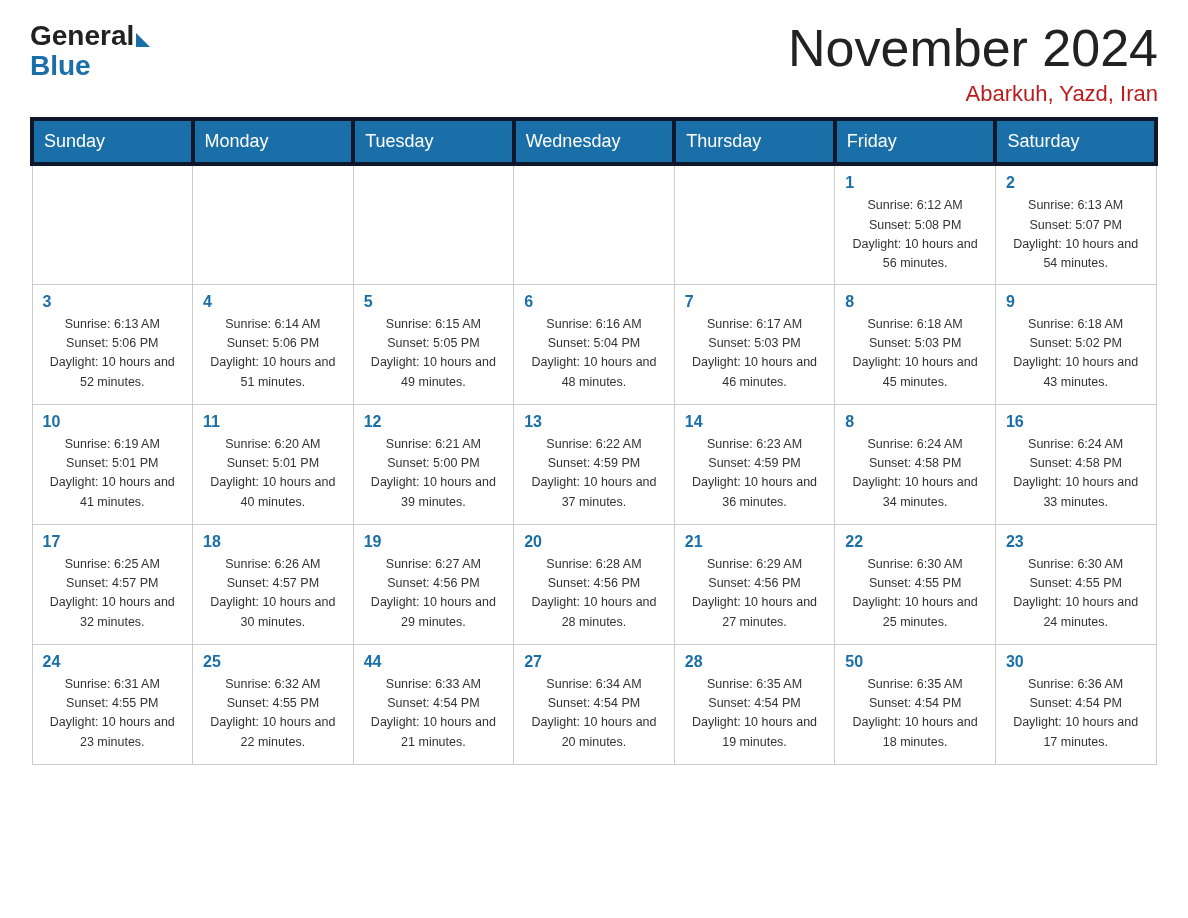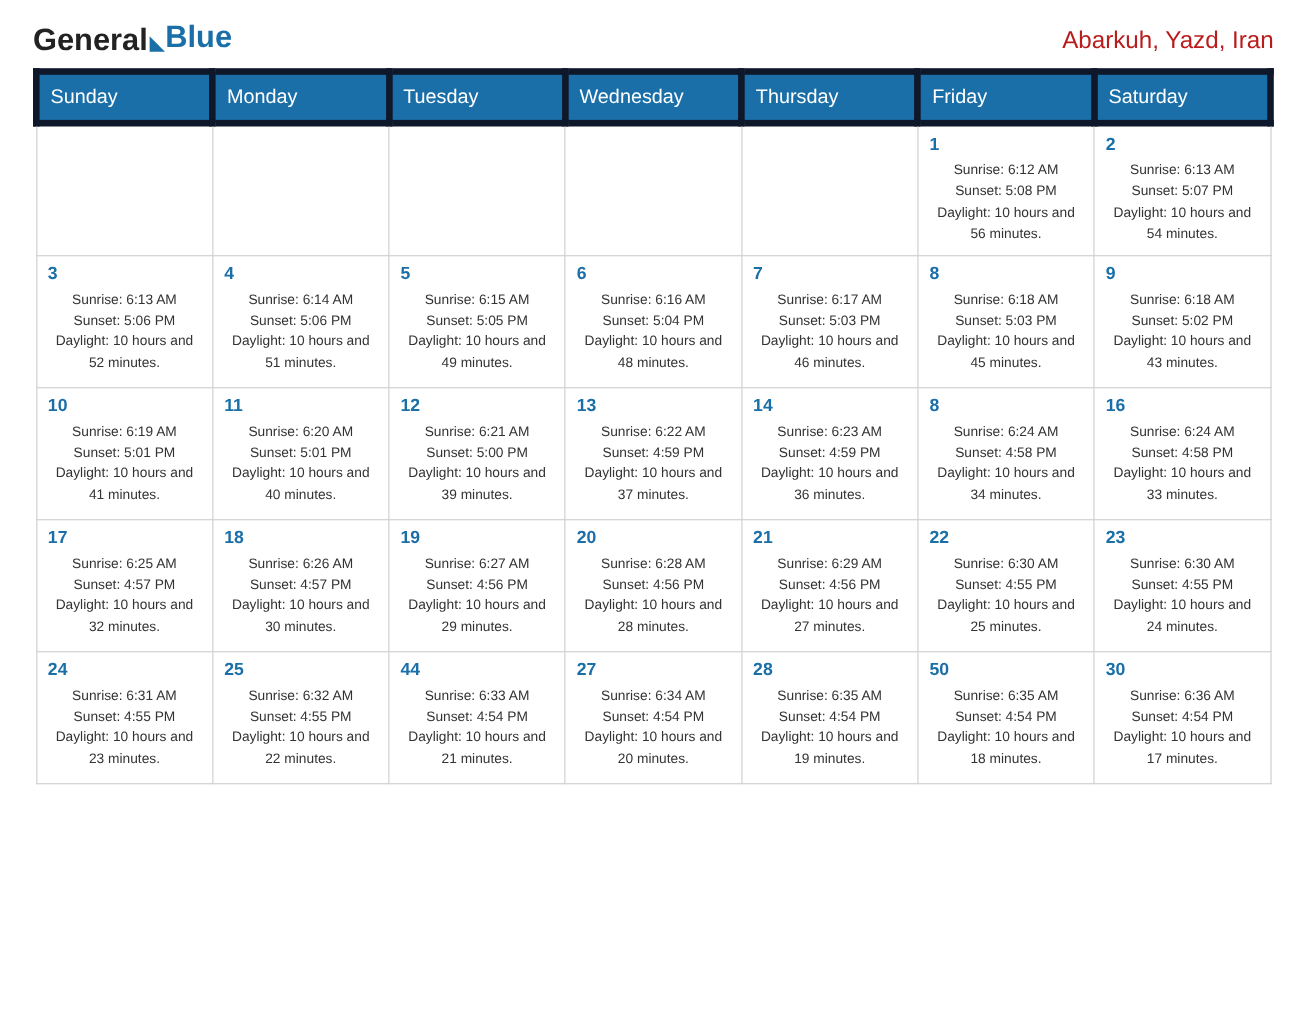--- a/index.html
+++ b/index.html
@@ -11,21 +11,21 @@
       padding: 20px 30px;
     }
     .header {
       display: flex;
       justify-content: space-between;
       align-items: flex-start;
       margin-bottom: 10px;
     }
     .logo {
       display: flex;
-      flex-direction: row;
+      flex-direction: column;
       align-items: flex-start;
     }
     .logo-top {
       display: flex;
       align-items: center;
     }
     .logo-general {
       font-size: 28px;
       font-weight: bold;
       color: #222;
@@ -65,21 +65,21 @@
       border-collapse: collapse;
       margin-top: 10px;
     }
     .calendar-table th {
       background-color: #1a6fa8;
       color: #fff;
       font-size: 18px;
       font-weight: normal;
       padding: 10px 10px;
       text-align: left;
-      border: 6px solid #0f172a;
+      border: 4px solid #0f172a;
     }
     .calendar-table td {
       vertical-align: top;
       border: 1px solid #ccc;
       padding: 8px 10px;
       width: calc(100% / 7);
       height: 120px;
       font-size: 13px;
       color: #333;
     }
@@ -105,20 +105,21 @@
 
 <div class="header">
   <div class="logo">
     <div class="logo-top">
       <span class="logo-general">General</span>
       <div class="logo-arrow"></div>
     </div>
     <span class="logo-blue">Blue</span>
   </div>
   <div class="title-section">
+    <div class="month-title">November 2024</div>
     <div class="location">Abarkuh, Yazd, Iran</div>
   </div>
 </div>
 
 <table class="calendar-table">
   <thead>
     <tr>
     <th>Sunday</th>
         <th>Monday</th>
         <th>Tuesday</th>

